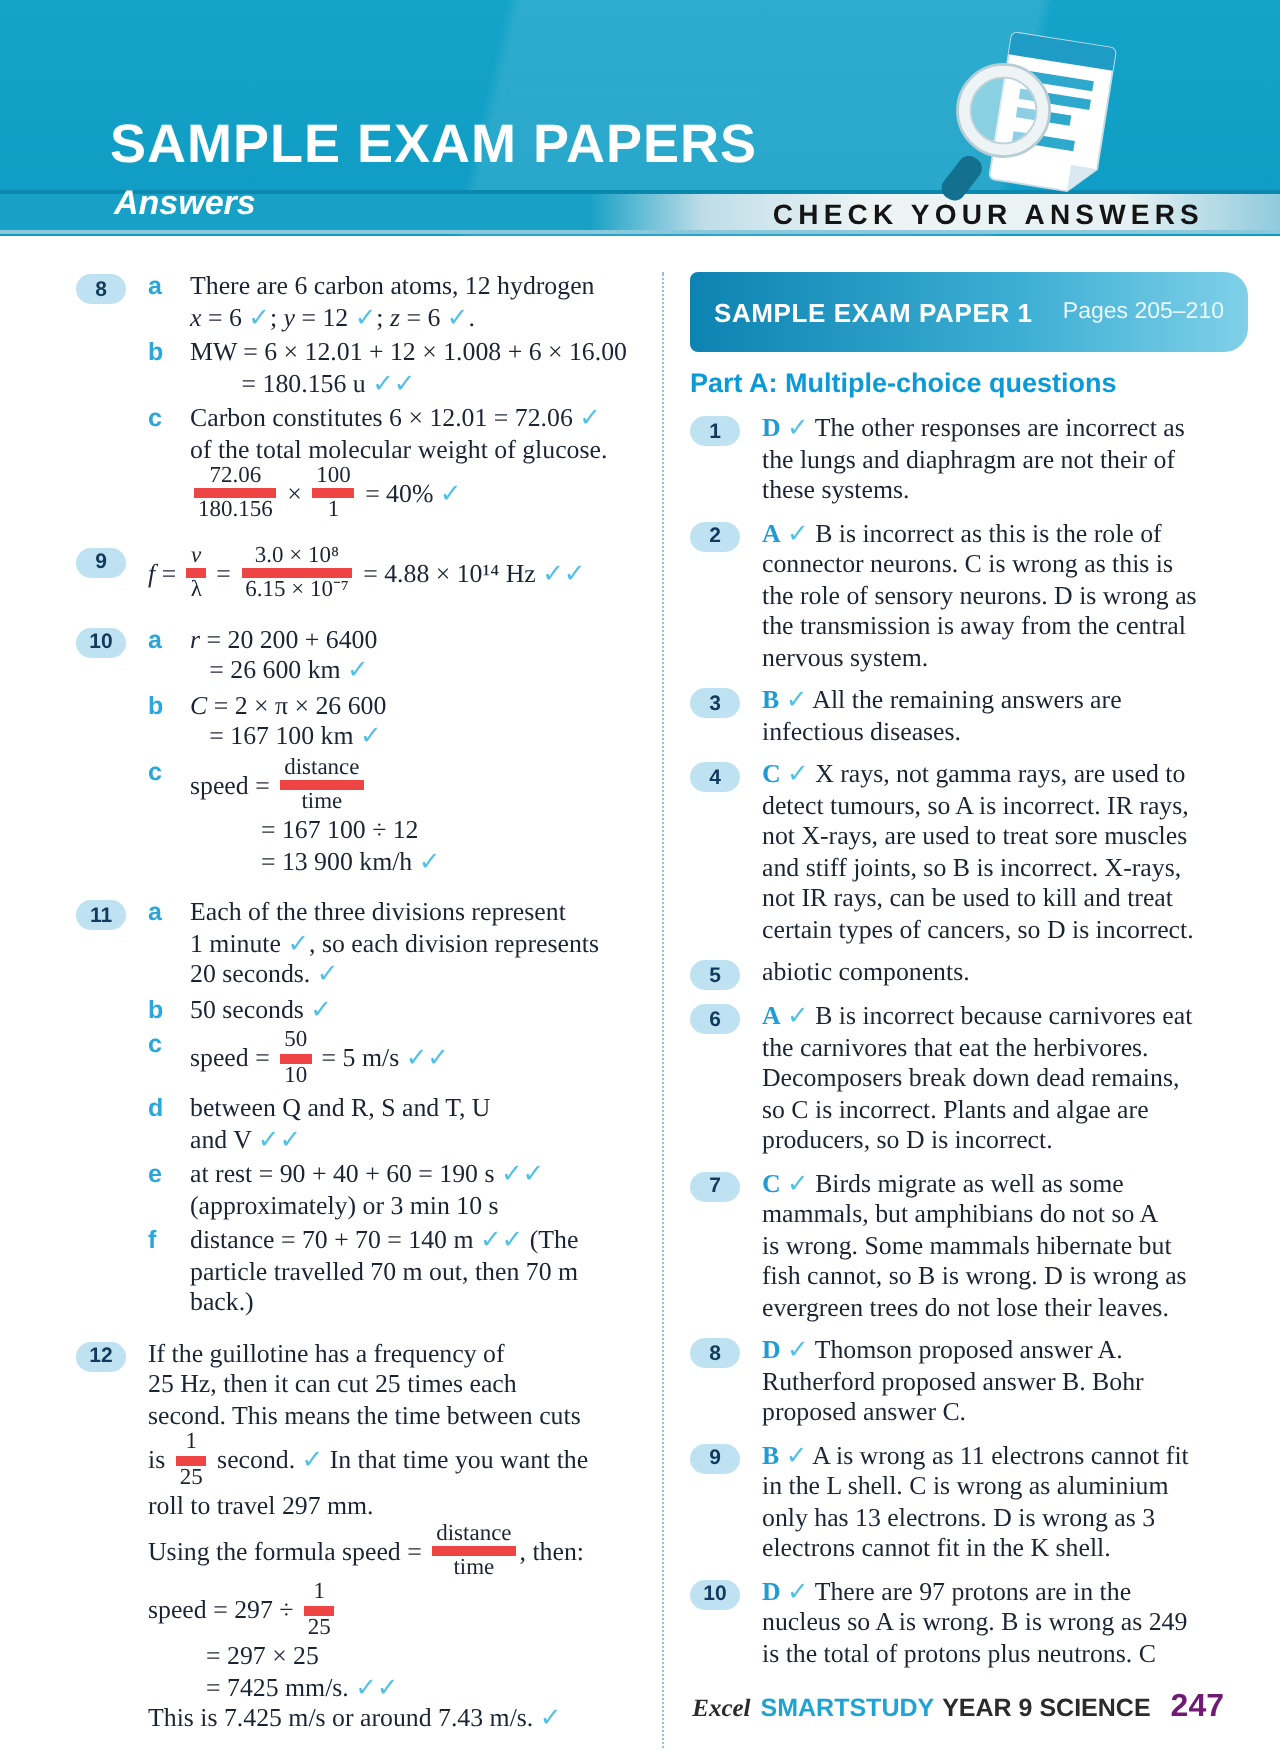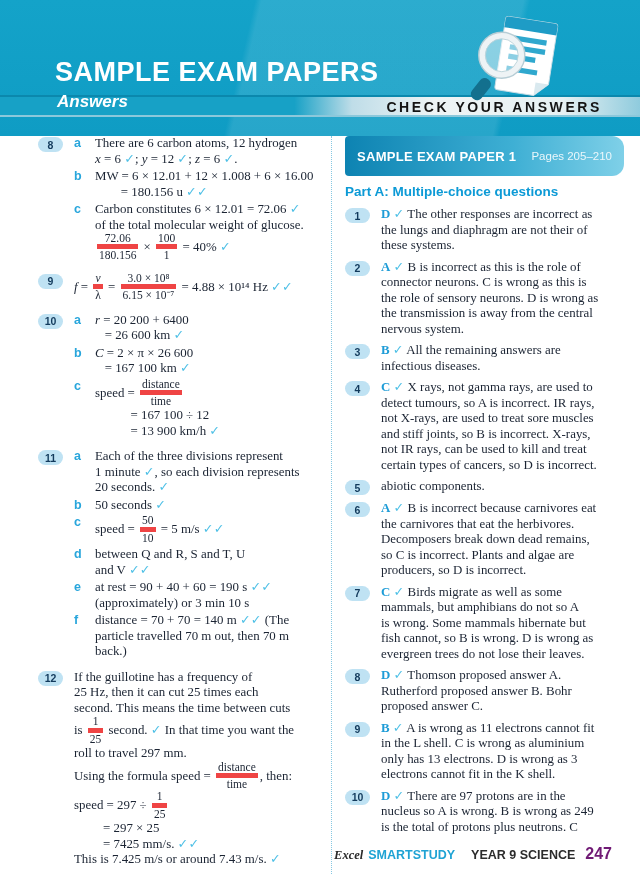--- a/index.html
+++ b/index.html
@@ -1,20 +1,20 @@
 <!DOCTYPE html>
 <html><head>
 <meta charset="utf-8">
 <style>
   html,body{margin:0;padding:0;background:#fff;}
   .page{position:relative;width:640px;height:875px;background:#ffffff;overflow:hidden;
         font-family:"Liberation Serif",serif;}
 
   
-  .header{position:absolute;left:0;top:0;width:640px;height:136px;
+  .header{position:absolute;left:0;top:0;width:640px;height:118px;
           background:linear-gradient(180deg,#14a3c9 0%,#0f9cc4 100%);}
   .header::before{content:"";position:absolute;inset:0;
           background:linear-gradient(103deg,rgba(255,255,255,0) 38%,rgba(255,255,255,.10) 39%,
                      rgba(255,255,255,.10) 78%,rgba(255,255,255,0) 79%);}
   .hdr-title{position:absolute;left:55px;top:57px;margin:0;color:#fff;
           font-family:"Liberation Sans",sans-serif;font-size:27px;font-weight:800;
           letter-spacing:.5px;z-index:3;}
   .hdr-sub{position:absolute;left:57px;top:92px;color:#fff;font-family:"Liberation Sans",sans-serif;
           font-size:17px;font-weight:700;font-style:italic;z-index:4;}
   .check-band{position:absolute;left:0;top:95px;width:640px;height:22px;z-index:2;
@@ -61,21 +61,21 @@
   .part-heading{font-family:"Liberation Sans",sans-serif;font-weight:800;color:#0c9ad6;
         font-size:13.5px;margin:8px 0 8px;}
   .r-item{display:flex;margin-bottom:6px;}
   .r-lines{flex:1;min-width:0;}
 
   
   .footer{position:absolute;right:28px;bottom:12px;display:flex;align-items:baseline;
         font-family:"Liberation Sans",sans-serif;}
   .f-brand{color:#2b2b2b;font-weight:800;font-style:italic;font-size:12.5px;
         font-family:"Liberation Serif",serif;margin-right:5px;}
-  .f-brand2{color:#1fa3d4;font-weight:800;font-size:12.5px;margin-right:16px;}
+  .f-brand2{color:#1fa3d4;font-weight:800;font-size:12.5px;margin-right:4px;}
   .f-suffix{color:#2b2b2b;font-weight:800;font-size:12.5px;}
   .f-page{color:#701a75;font-weight:800;font-size:16px;margin-left:10px;}
 </style>
 </head>
 <body>
 
 <div class="page">
 
   <div class="header">
     <h1 class="hdr-title">SAMPLE EXAM PAPERS</h1>

